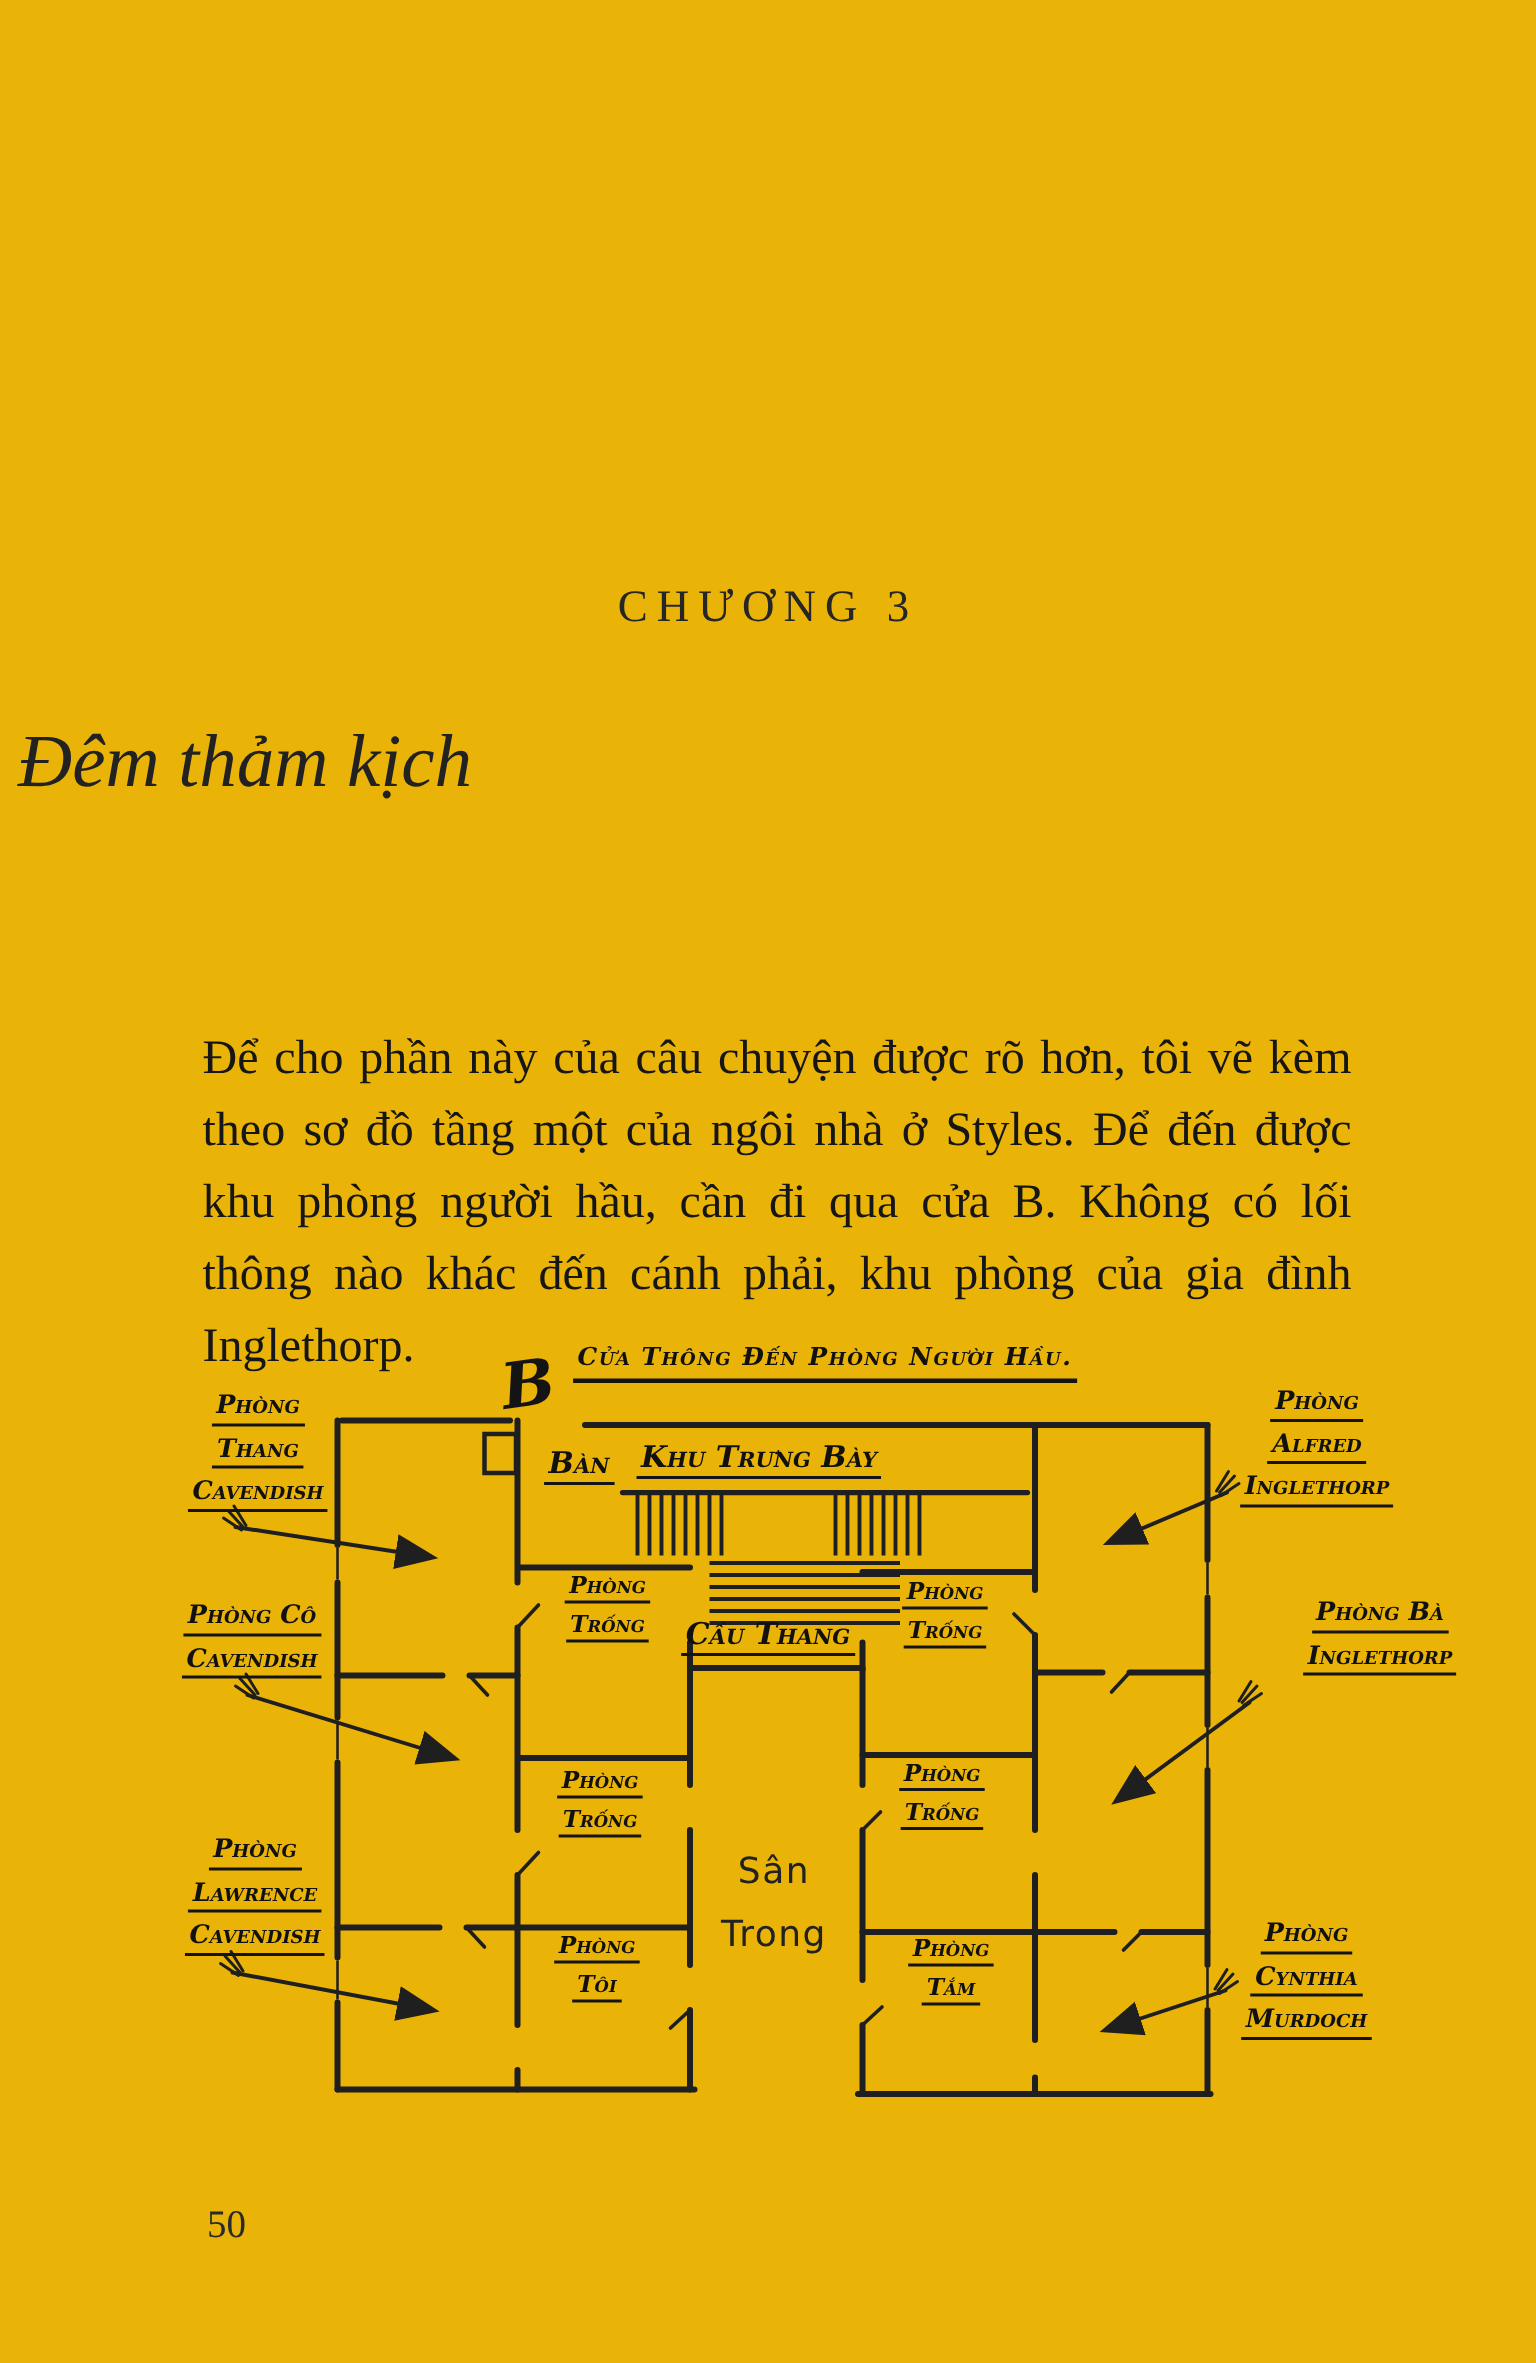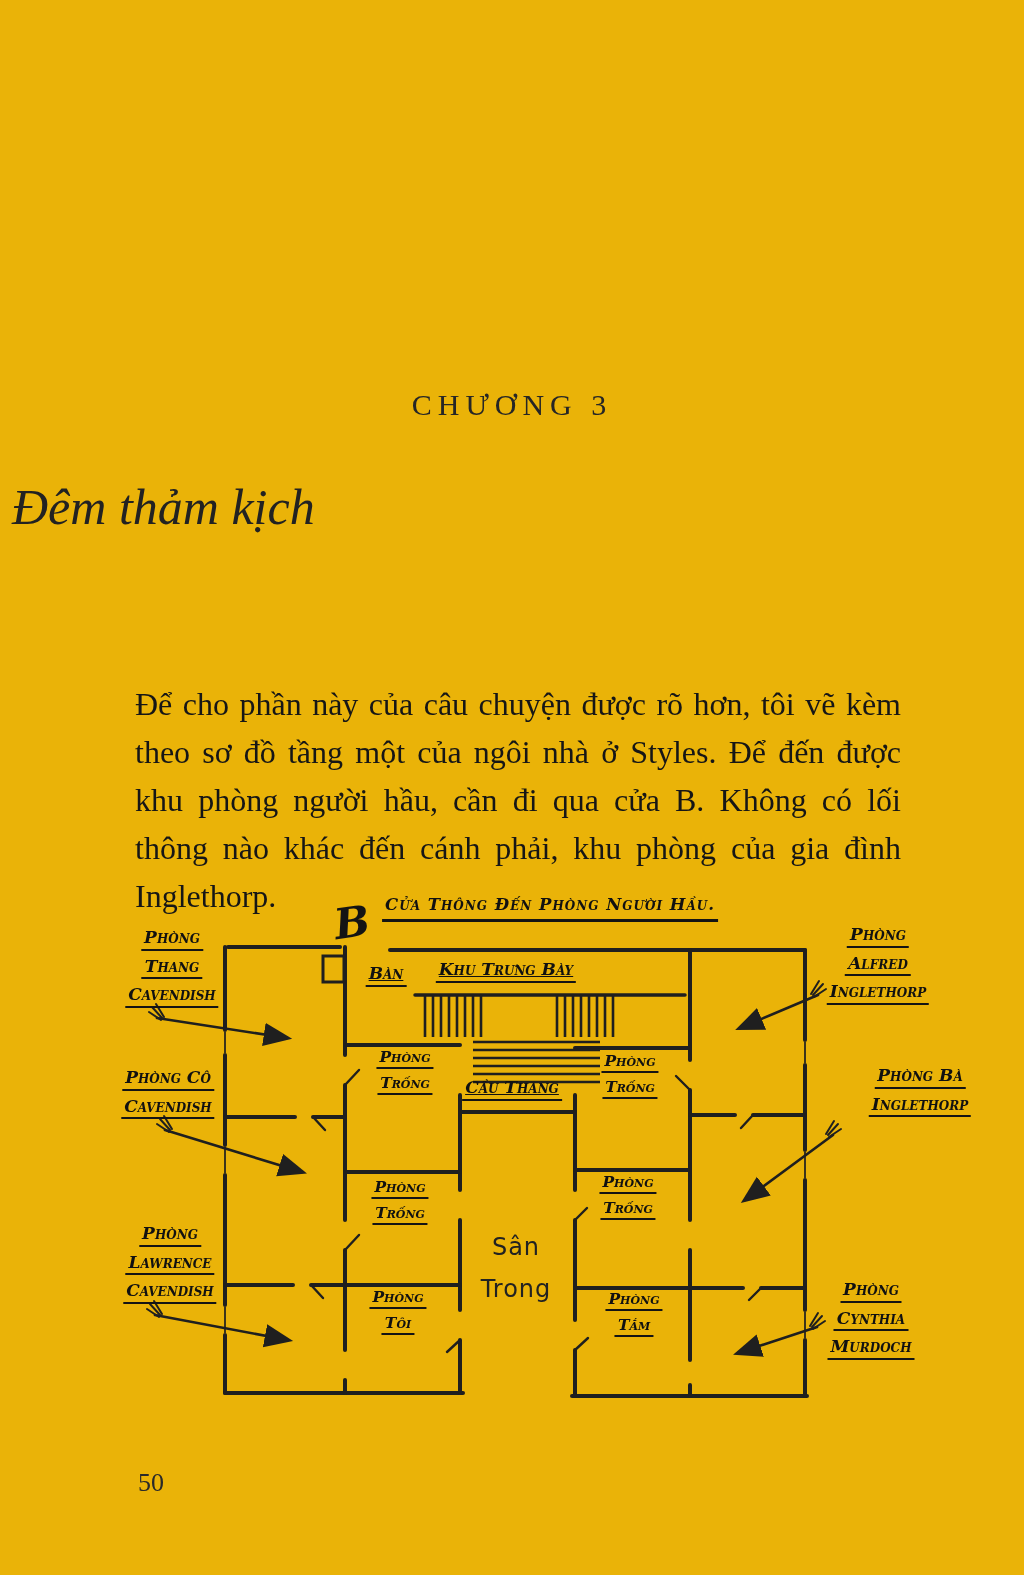--- a/index.html
+++ b/index.html
@@ -54,21 +54,21 @@
   .plan-label span{
     display:block;width:max-content;margin:0 auto 3px auto;
     border-bottom:2.5px solid #141414;
     padding:0 3px 1px 3px;
     line-height:1.15;
   }
   .outer-label{font-size:17px;}
   .outer-label span{margin-bottom:6px;}
   .room-label{font-size:15.5px;}
   .room-label span{margin-bottom:5px;}
-  .single-label{font-size:17px;text-decoration:underline;}
+  .single-label{font-size:20px;}
   .servants-label{font-size:16.5px;letter-spacing:1px;}
   .servants-label span{border-bottom-width:3px;padding-bottom:4px;}
   .b-letter{
     position:absolute;transform:translateX(-50%) rotate(-8deg);
     font-family:"DejaVu Serif", serif;
     font-size:42px;font-weight:bold;font-style:italic;color:#141414;
   }
   .courtyard-label{
     position:absolute;transform:translateX(-50%);
     text-align:center;

